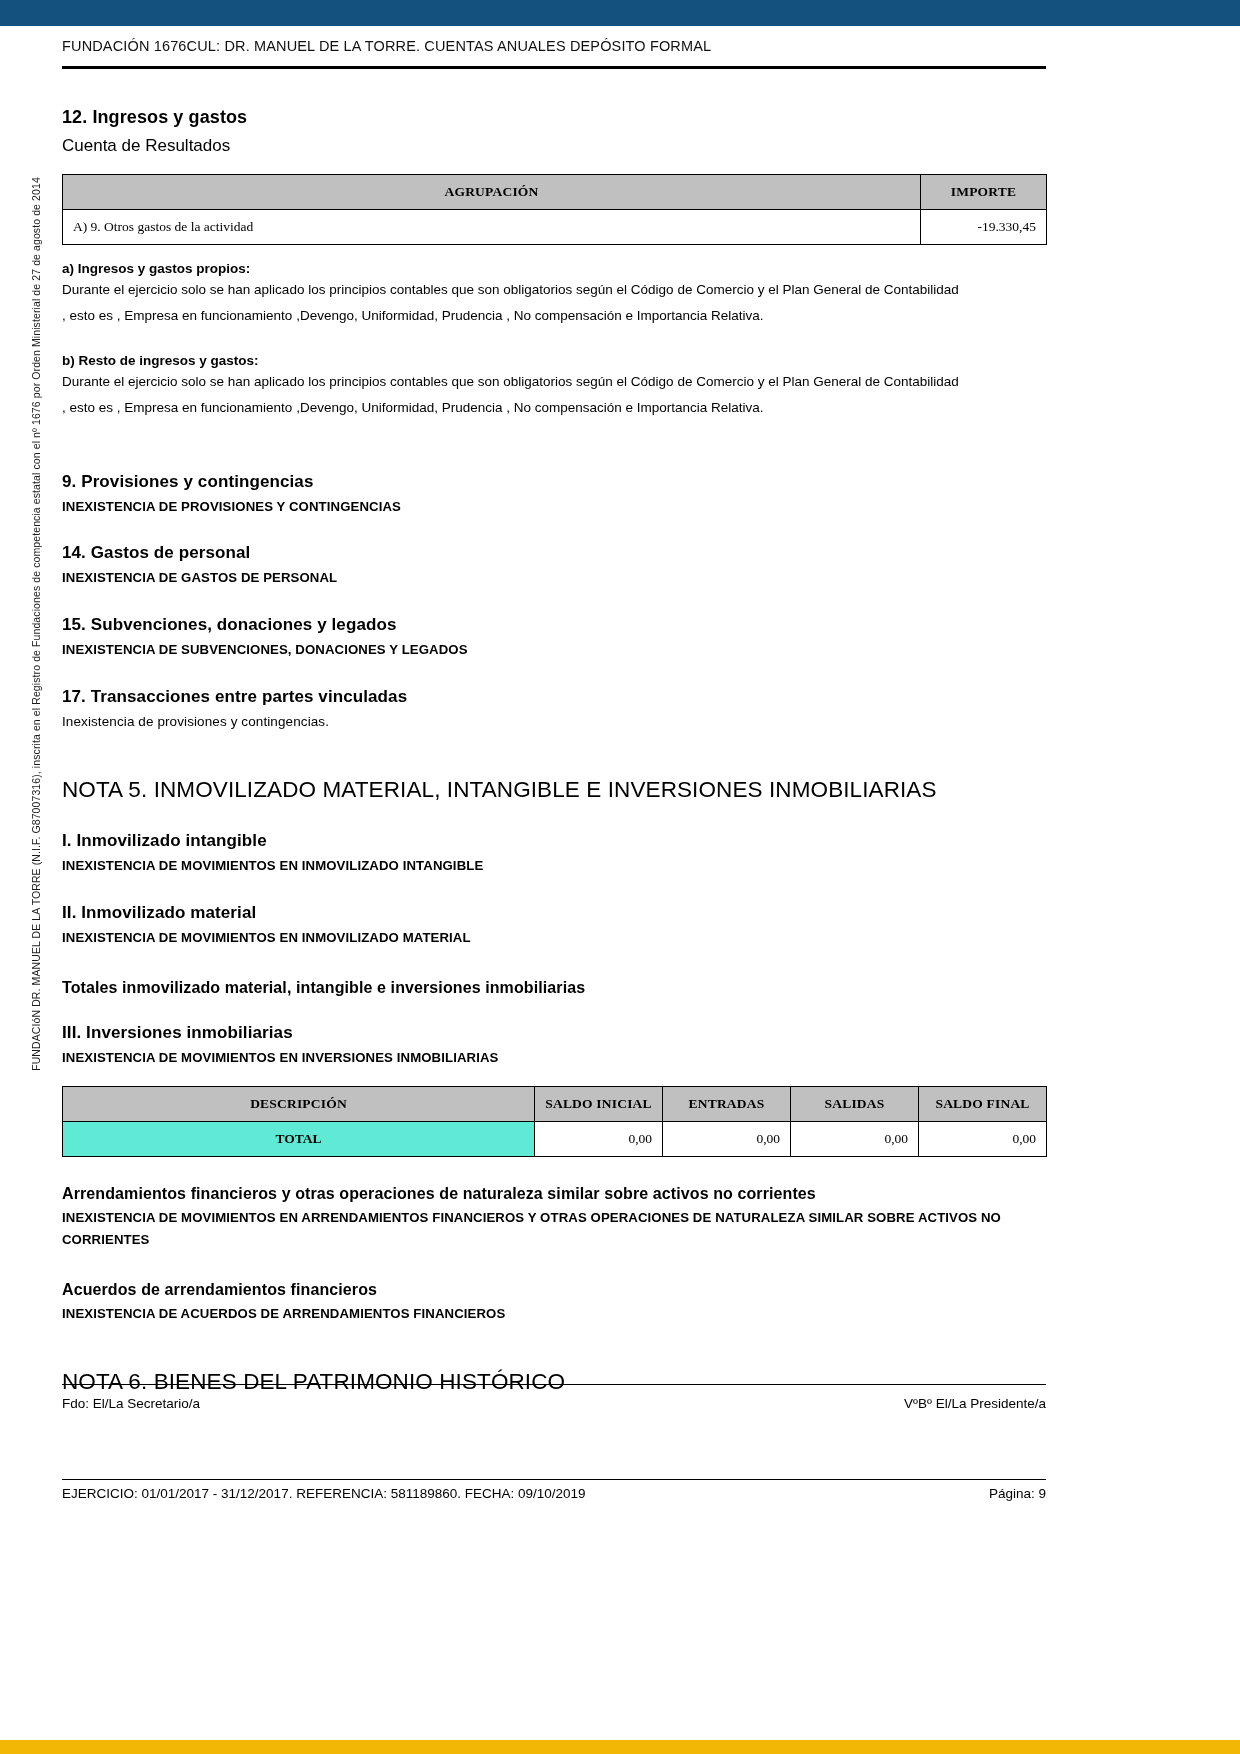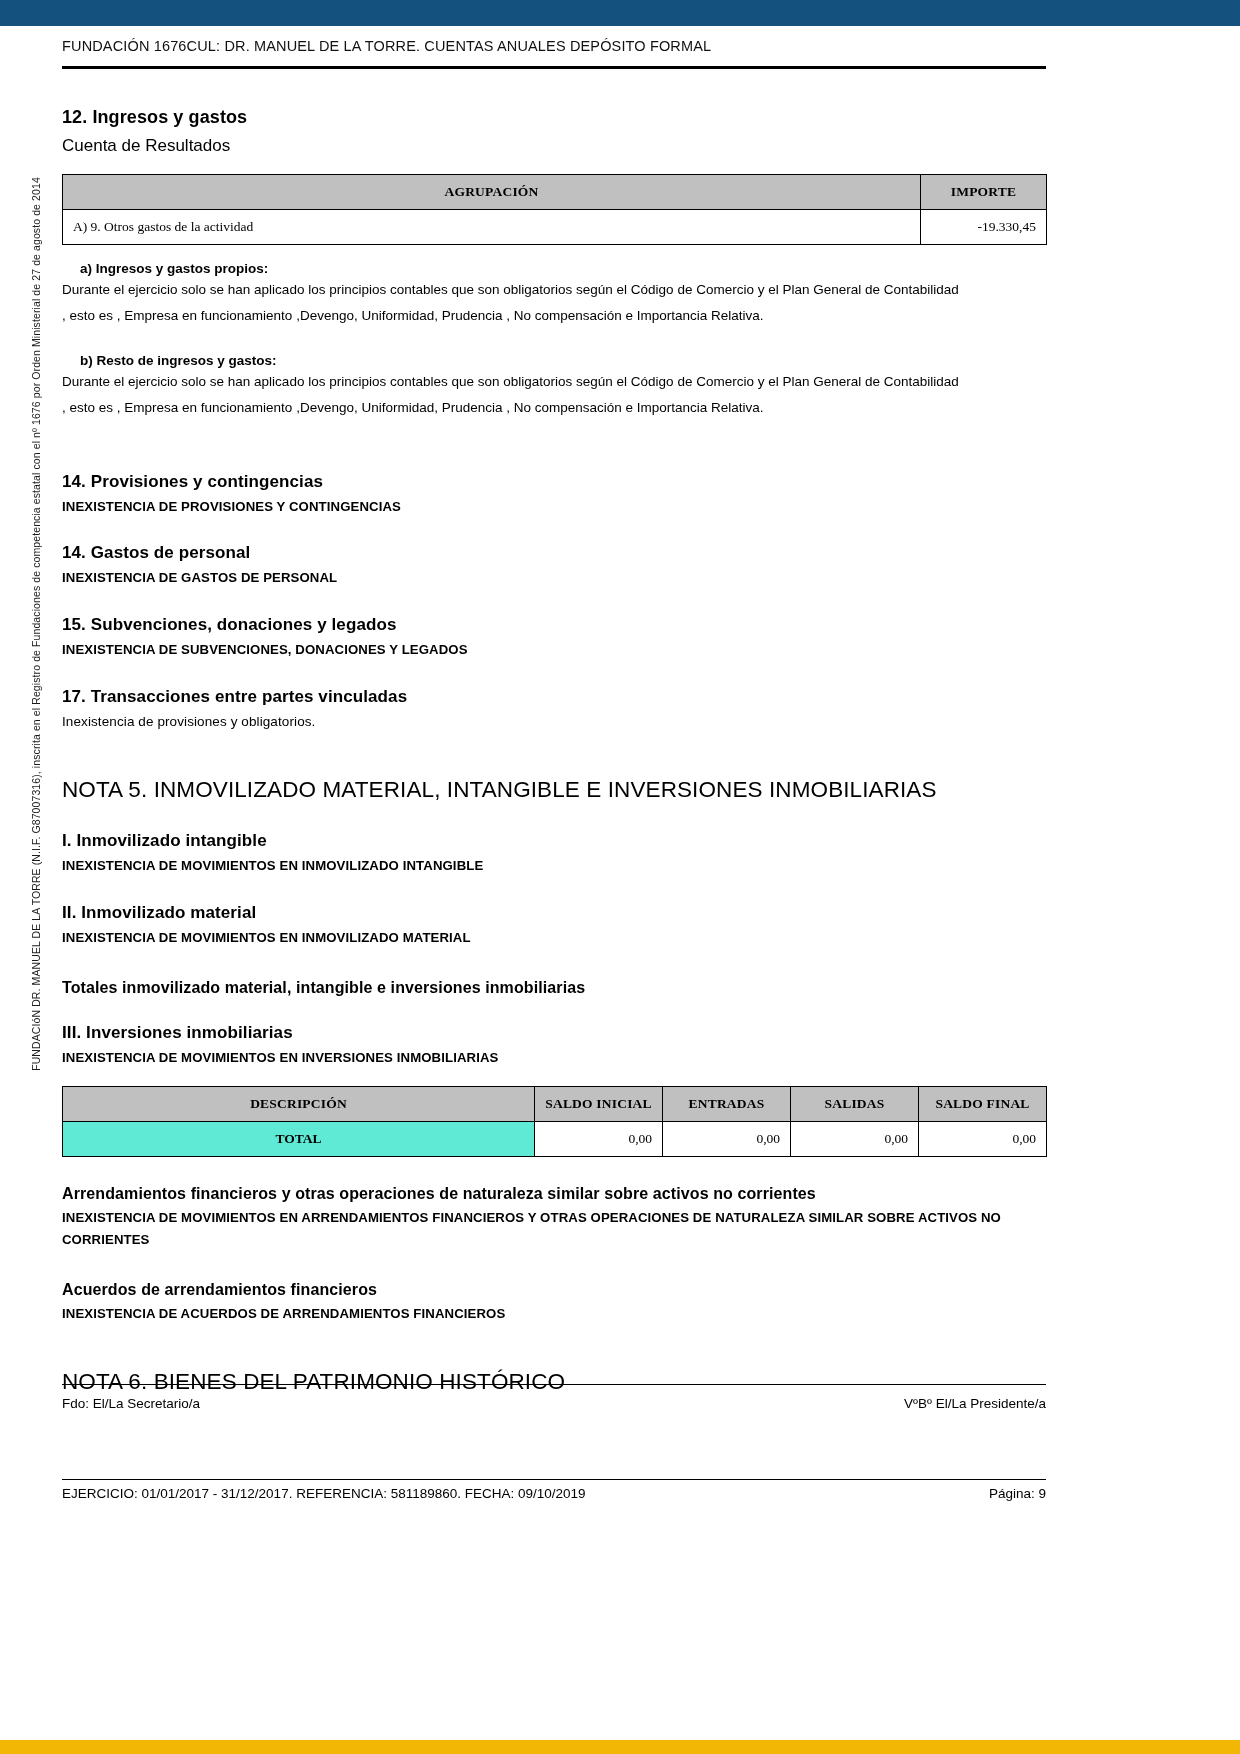--- a/index.html
+++ b/index.html
@@ -109,21 +109,21 @@
   table.grid td.lbl {
     background: #5eead4;
     font-weight: bold;
     text-align: center;
   }
 
   
   .lead {
     font-size: 13.5px;
     font-weight: bold;
-    margin: 16px 0 0 18px;
+    margin: 16px 0 0 0;
   }
   .para {
     font-size: 13.5px;
     line-height: 1.75;
     margin: 2px 0 0 0;
   }
 
   .blk { margin-top: 26px; }
   .blk-title {
     font-size: 17px;
@@ -223,37 +223,37 @@
 
     <p class="lead">a) Ingresos y gastos propios:</p>
     <p class="para">Durante el ejercicio solo se han aplicado los principios contables que son obligatorios según el Código de Comercio y el Plan General de Contabilidad</p>
     <p class="para">, esto es  , Empresa en funcionamiento ,Devengo, Uniformidad, Prudencia , No compensación e  Importancia Relativa.</p>
 
     <p class="lead" style="margin-top:26px">b) Resto de ingresos y gastos:</p>
     <p class="para">Durante el ejercicio solo se han aplicado los principios contables que son obligatorios según el Código de Comercio y el Plan General de Contabilidad</p>
     <p class="para">, esto es  , Empresa en funcionamiento ,Devengo, Uniformidad, Prudencia , No compensación e  Importancia Relativa.</p>
 
     <div class="blk" style="margin-top:52px">
-      <p class="blk-title">14. Provisiones y contingencias</p>
+      <p class="blk-title">9. Provisiones y contingencias</p>
       <p class="blk-body">INEXISTENCIA DE PROVISIONES Y CONTINGENCIAS</p>
     </div>
 
     <div class="blk">
       <p class="blk-title">14. Gastos de personal</p>
       <p class="blk-body">INEXISTENCIA DE GASTOS DE PERSONAL</p>
     </div>
 
     <div class="blk">
       <p class="blk-title">15. Subvenciones, donaciones y legados</p>
       <p class="blk-body">INEXISTENCIA DE SUBVENCIONES, DONACIONES Y LEGADOS</p>
     </div>
 
     <div class="blk">
       <p class="blk-title">17. Transacciones entre partes vinculadas</p>
-      <p class="blk-body plain">Inexistencia de provisiones y obligatorios.</p>
+      <p class="blk-body plain">Inexistencia de provisiones y contingencias.</p>
     </div>
 
     <h1 class="nota">NOTA 5. INMOVILIZADO MATERIAL, INTANGIBLE E INVERSIONES INMOBILIARIAS</h1>
 
     <div class="blk" style="margin-top:28px">
       <p class="blk-title">I. Inmovilizado intangible</p>
       <p class="blk-body">INEXISTENCIA DE MOVIMIENTOS EN INMOVILIZADO INTANGIBLE</p>
     </div>
 
     <div class="blk">

